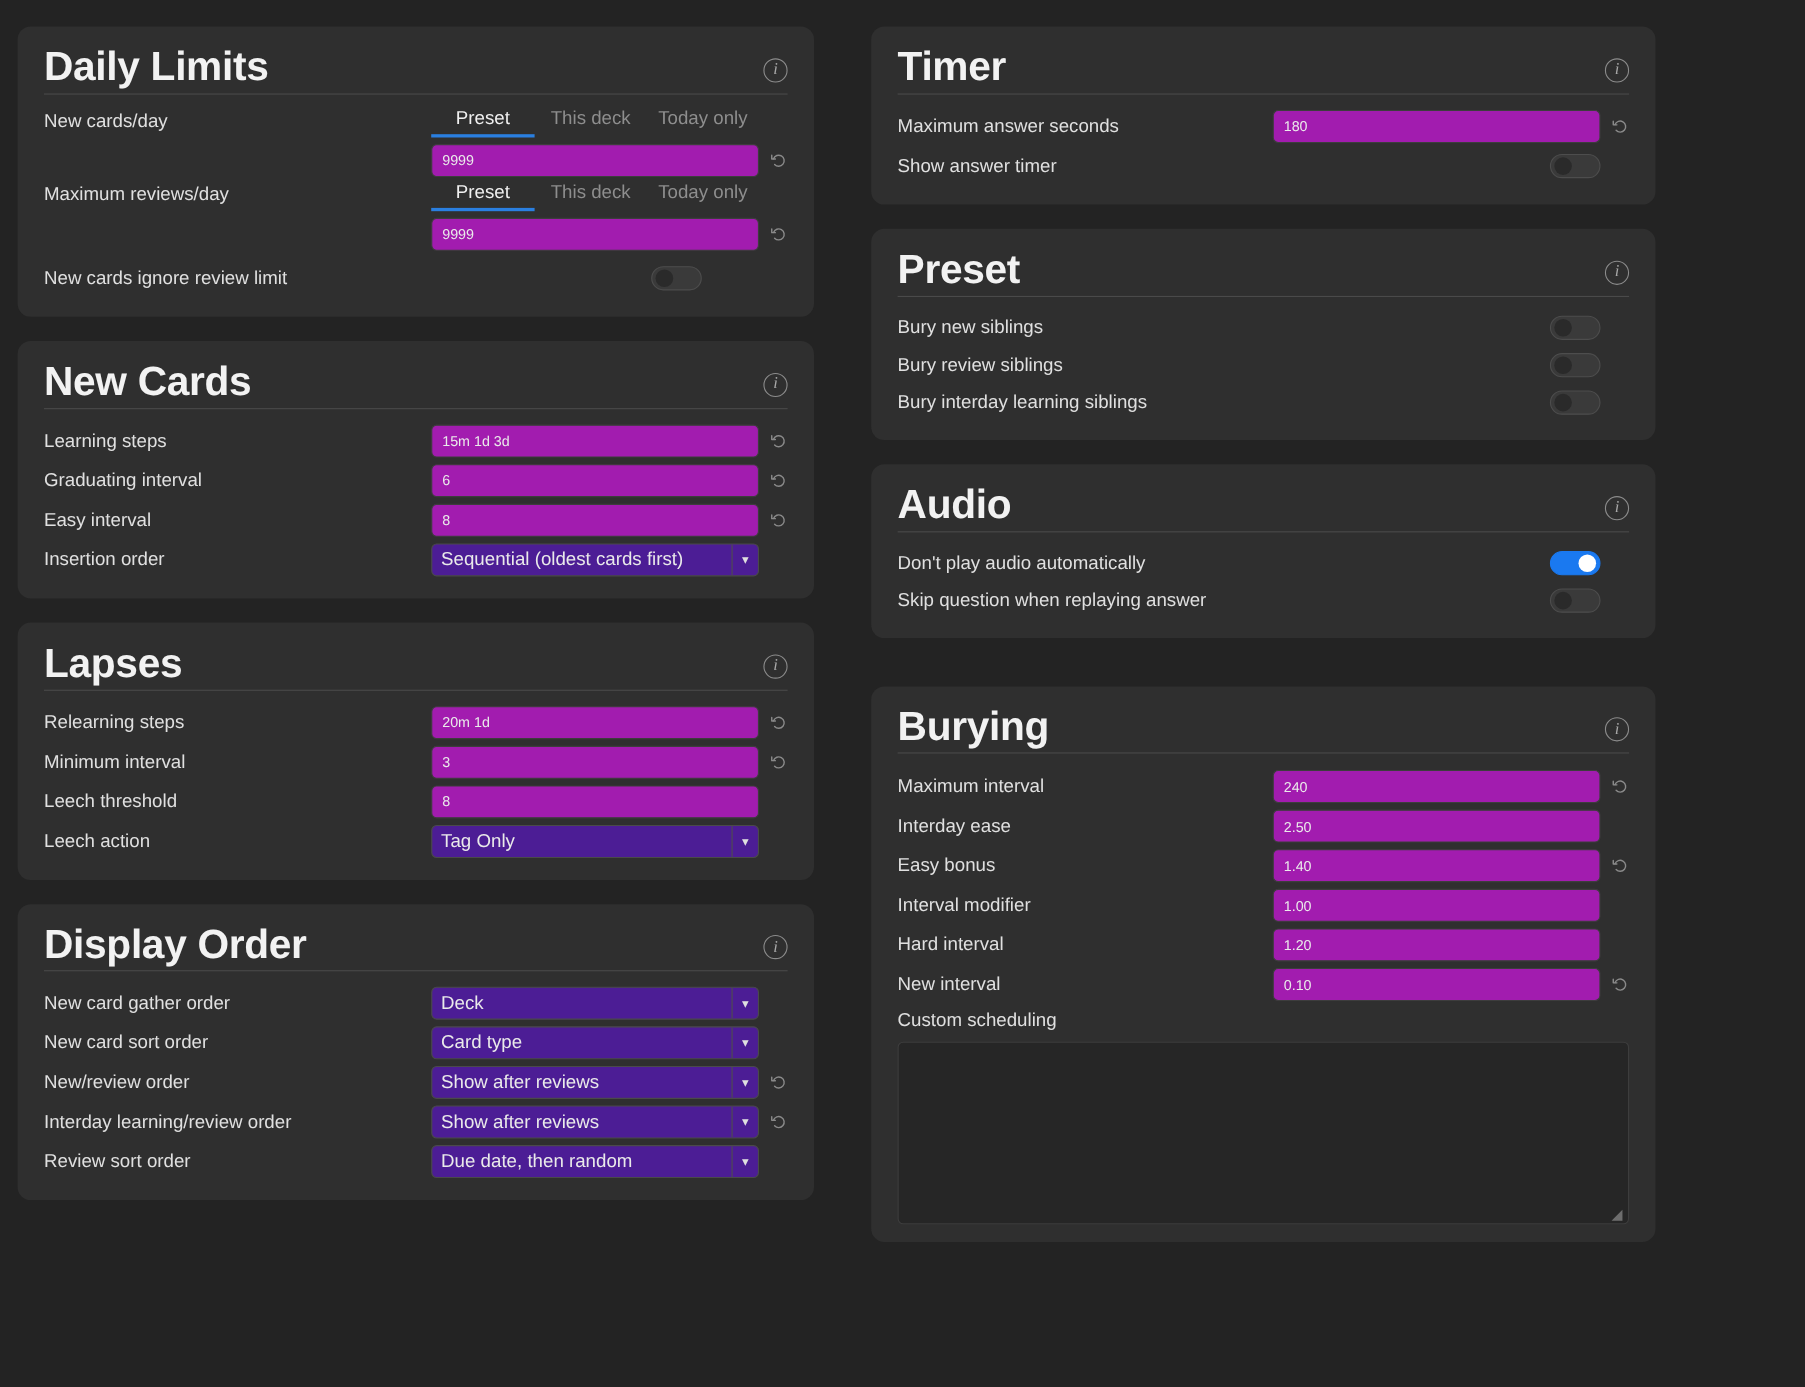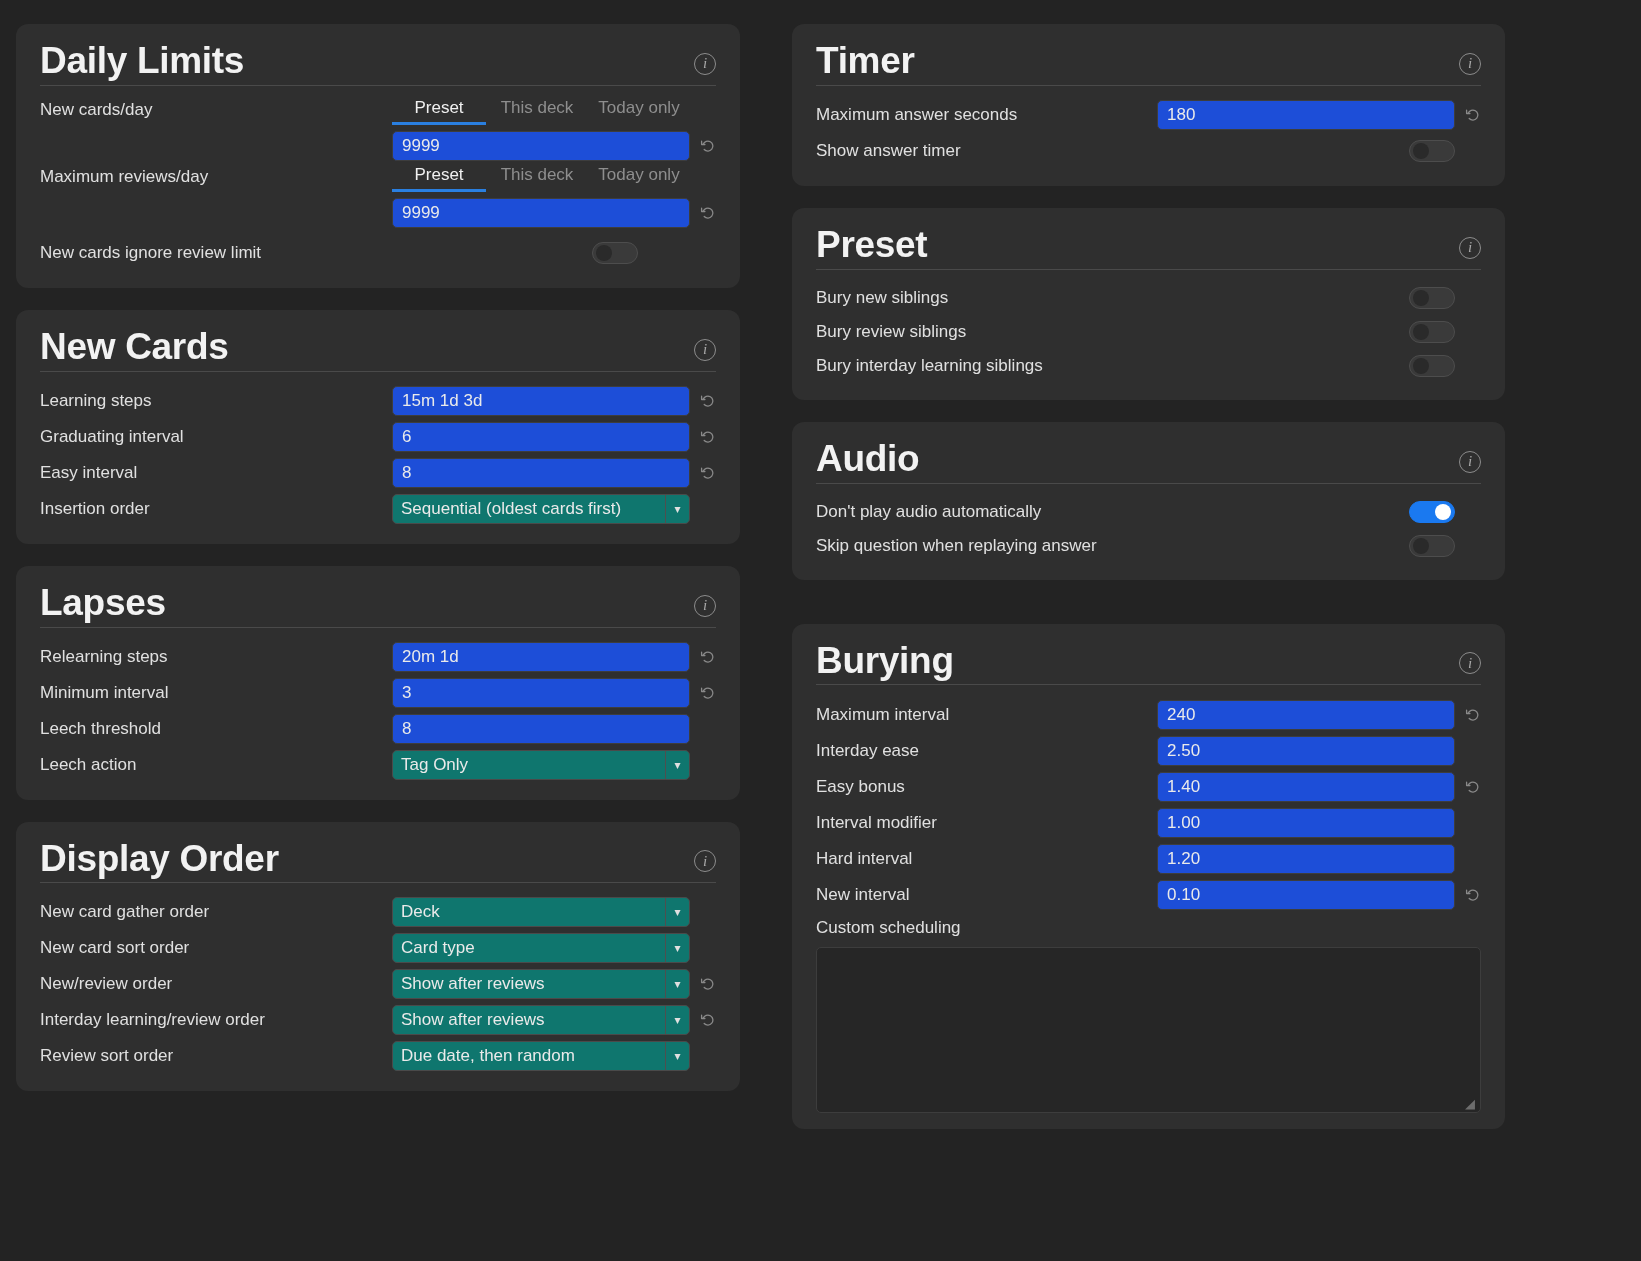--- a/index.html
+++ b/index.html
@@ -77,35 +77,35 @@
     display: flex;
     align-items: center;
     gap: 10px;
   }
 
   
   .col-left .ctl-w { width: 298px; }
   .col-right .ctl-w { width: 298px; }
 
   input.txt {
-    background: #1d4ed8;
+    background: #a21caf;
     border: 1px solid #3d3d3d;
     border-radius: 5px;
     color: #eaeaea;
     font-family: "Liberation Sans", sans-serif;
-    font-size: 17px;
+    font-size: 13px;
     padding: 5px 9px;
     height: 30px;
     width: 100%;
     outline: none;
   }
   .selwrap {
     position: relative;
     height: 30px;
-    background: #0f766e;
+    background: #4c1d95;
     border: 1px solid #4a4a4a;
     border-radius: 5px;
     display: flex;
     align-items: center;
     overflow: hidden;
     cursor: pointer;
   }
   .selwrap .seltext {
     flex: 1 1 auto;
     padding: 0 8px;

